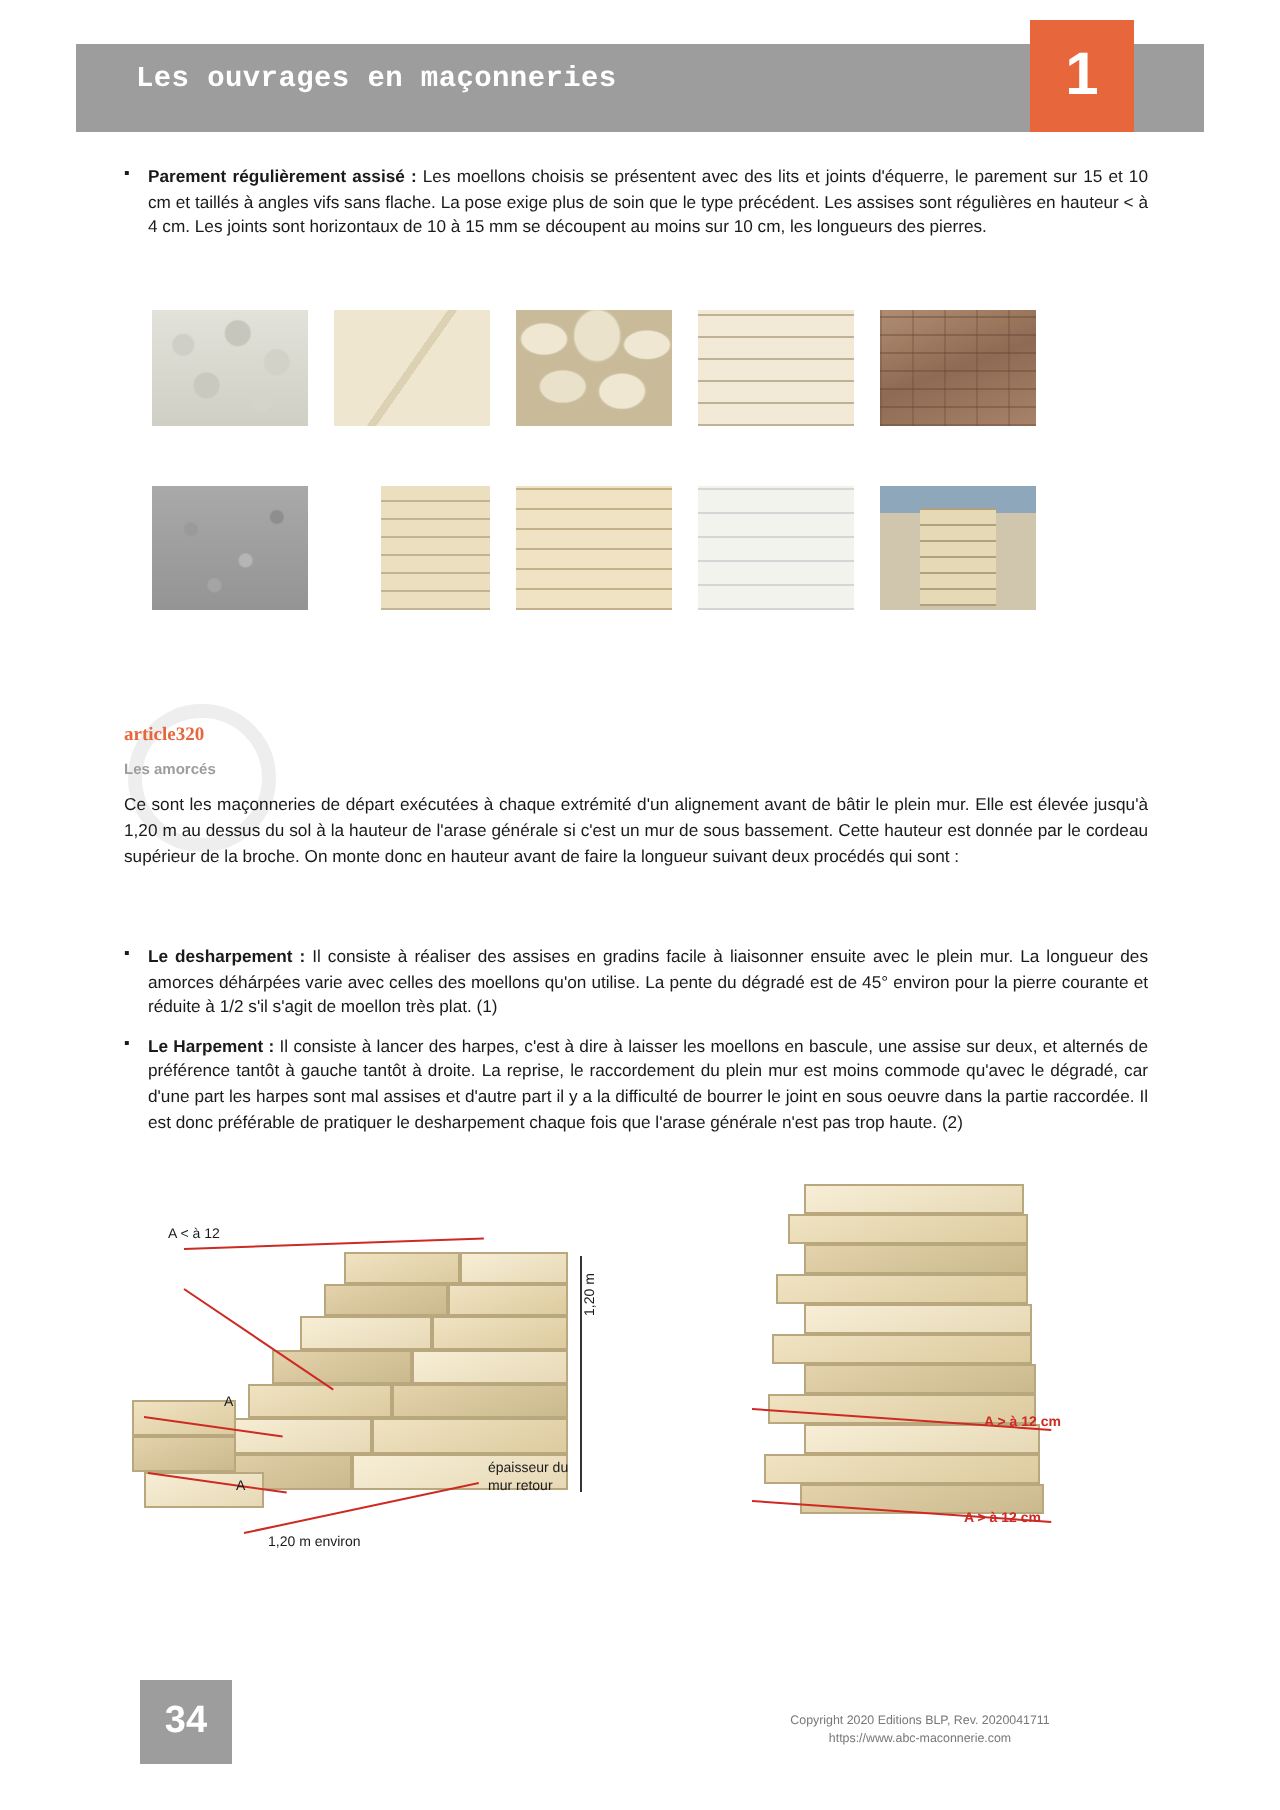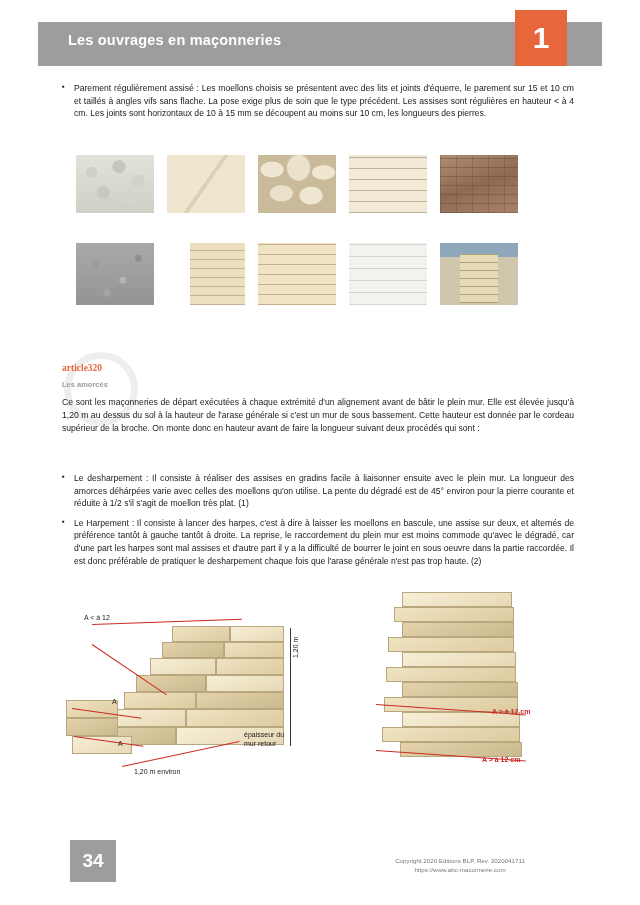--- a/index.html
+++ b/index.html
@@ -32,20 +32,21 @@
     background: #9d9d9d;
   }
   .header-title {
     position: absolute;
     left: 68px;
     top: 32px;
     font-size: 14.5px;
     font-weight: bold;
     color: #ffffff;
     letter-spacing: 0.2px;
+    font-family: Liberation Mono, monospace;
   }
   .chapter-box {
     position: absolute;
     left: 515px;
     top: 10px;
     width: 52px;
     height: 56px;
     background: #e8663c;
   }
   .chapter-num {
@@ -103,21 +104,21 @@
     text-align: justify;
   }
   .bullet-block::before {
     content: "\25AA";
     position: absolute;
     left: 0;
     top: -1px;
     font-size: 8px;
     color: #1a1a1a;
   }
-  .bullet-block b { font-weight: normal; }
+  .bullet-block b { font-weight: bold; }
 
   
   .img-row {
     position: absolute;
     display: flex;
     gap: 13px;
     left: 76px;
   }
   .img-row.row1 { top: 155px; }
   .img-row.row2 { top: 243px; }

